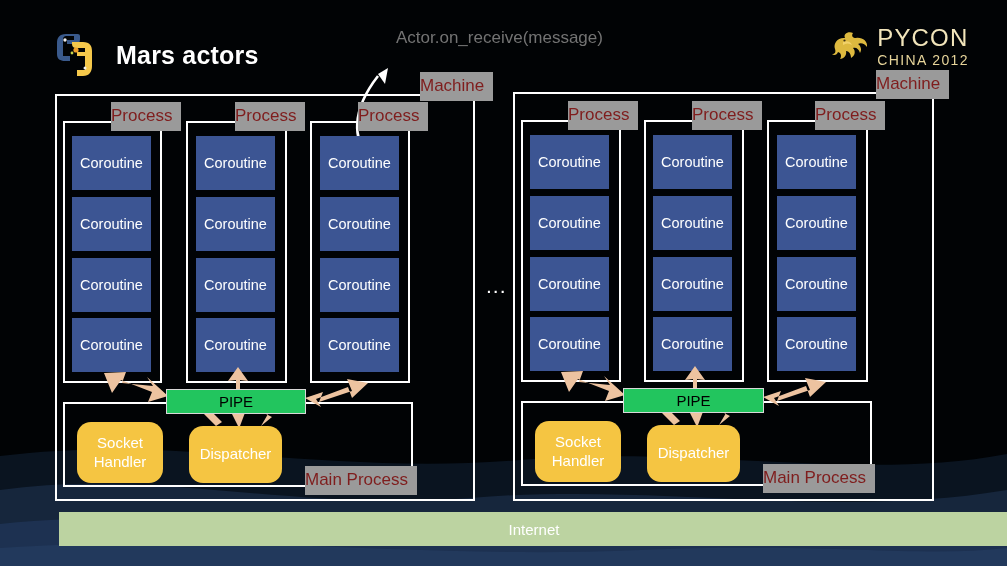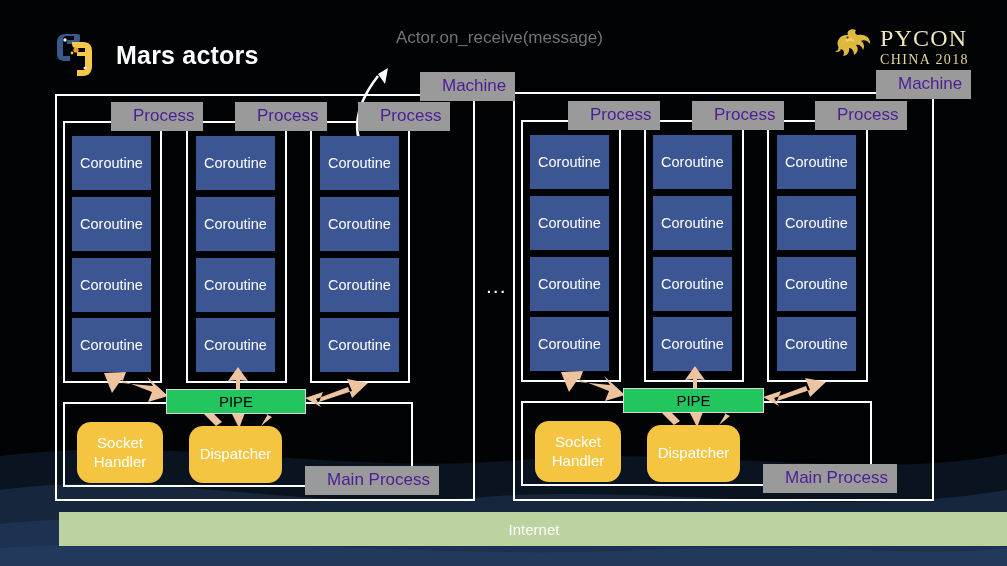--- a/index.html
+++ b/index.html
@@ -24,21 +24,21 @@
   .py-logo { width: 52px; height: 50px; margin-right: 12px; }
   .title-text {
     color: #ffffff;
     font-size: 25px;
     font-weight: bold;
     letter-spacing: 0.2px;
     white-space: nowrap;
   }
 
   
-  .pycon { position: absolute; right: 38px; top: 26px; display: flex; align-items: flex-start; font-family: Liberation Serif, serif; }
+  .pycon { position: absolute; right: 38px; top: 26px; display: flex; align-items: center; }
   .pycon-dragon { width: 40px; height: 36px; margin-right: 6px; }
   .pycon-words { display: flex; flex-direction: column; line-height: 1; }
   .pycon-top {
     color: #f2e5bb; font-size: 24px; letter-spacing: 1.2px; font-weight: 400;
   }
   .pycon-bot {
     color: #e6d49a; font-size: 14px; letter-spacing: 1.4px; margin-top: 3px;
   }
 
   
@@ -53,24 +53,24 @@
     position: absolute;
     border: 2px solid #ffffff;
     background: transparent;
   }
   .machine-left  { left: 55px;  top: 94px;  width: 420px; height: 407px; }
   .machine-right { left: 513px; top: 92px;  width: 421px; height: 409px; }
 
   .tag {
     position: absolute;
     background: #9a9a9a;
-    color: #4c1d95;
+    color: #7f1d1d;
     font-size: 17px;
     line-height: 1;
-    padding: 5px 9px 7px 22px;
+    padding: 5px 9px 7px 0;
     white-space: nowrap;
     z-index: 6;
   }
   .tag-machine-left  { left: 420px; top: 72px;  }
   .tag-machine-right { left: 876px; top: 70px;  }
   .tag-mainproc-left  { left: 305px; top: 466px; }
   .tag-mainproc-right { left: 763px; top: 464px; }
 
   
   .process {
@@ -187,21 +187,21 @@
   </div>
 
   <div class="pycon">
     <svg class="pycon-dragon" viewBox="0 0 40 36">
       <path d="M4 20 C2 14 7 8 14 9 C12 5 17 2 22 4 C20 7 22 9 25 9 C31 8 37 12 36 18 C34 15 30 13 27 15 C30 17 31 21 29 24 C28 20 25 18 22 19 C25 22 24 27 20 29 C20 25 18 22 15 22 C16 26 13 30 9 30 C11 27 10 24 7 23 C6 26 3 27 1 25 C4 25 5 23 4 20 Z" fill="#ddb93f"></path>
       <path d="M12 13 C16 11 20 13 21 16 C18 14 15 14 12 16 Z" fill="#f2d26a"></path>
       <circle cx="13.5" cy="11.5" r="1.1" fill="#3a3018"></circle>
     </svg>
     <div class="pycon-words">
       <div class="pycon-top">PYCON</div>
-      <div class="pycon-bot">CHINA 2018</div>
+      <div class="pycon-bot">CHINA 2012</div>
     </div>
   </div>
 
   <div class="callout-label">Actor.on_receive(message)</div>
   <svg class="callout-arc" viewBox="0 0 90 130">
     <path d="M38 128 C24 112 20 84 48 48" stroke="#ffffff" stroke-width="2.6" fill="none"></path>
     <path d="M48 46 L58 40 L55 56 Z" fill="#ffffff"></path>
   </svg>
 
   <div class="machine machine-left"></div>

